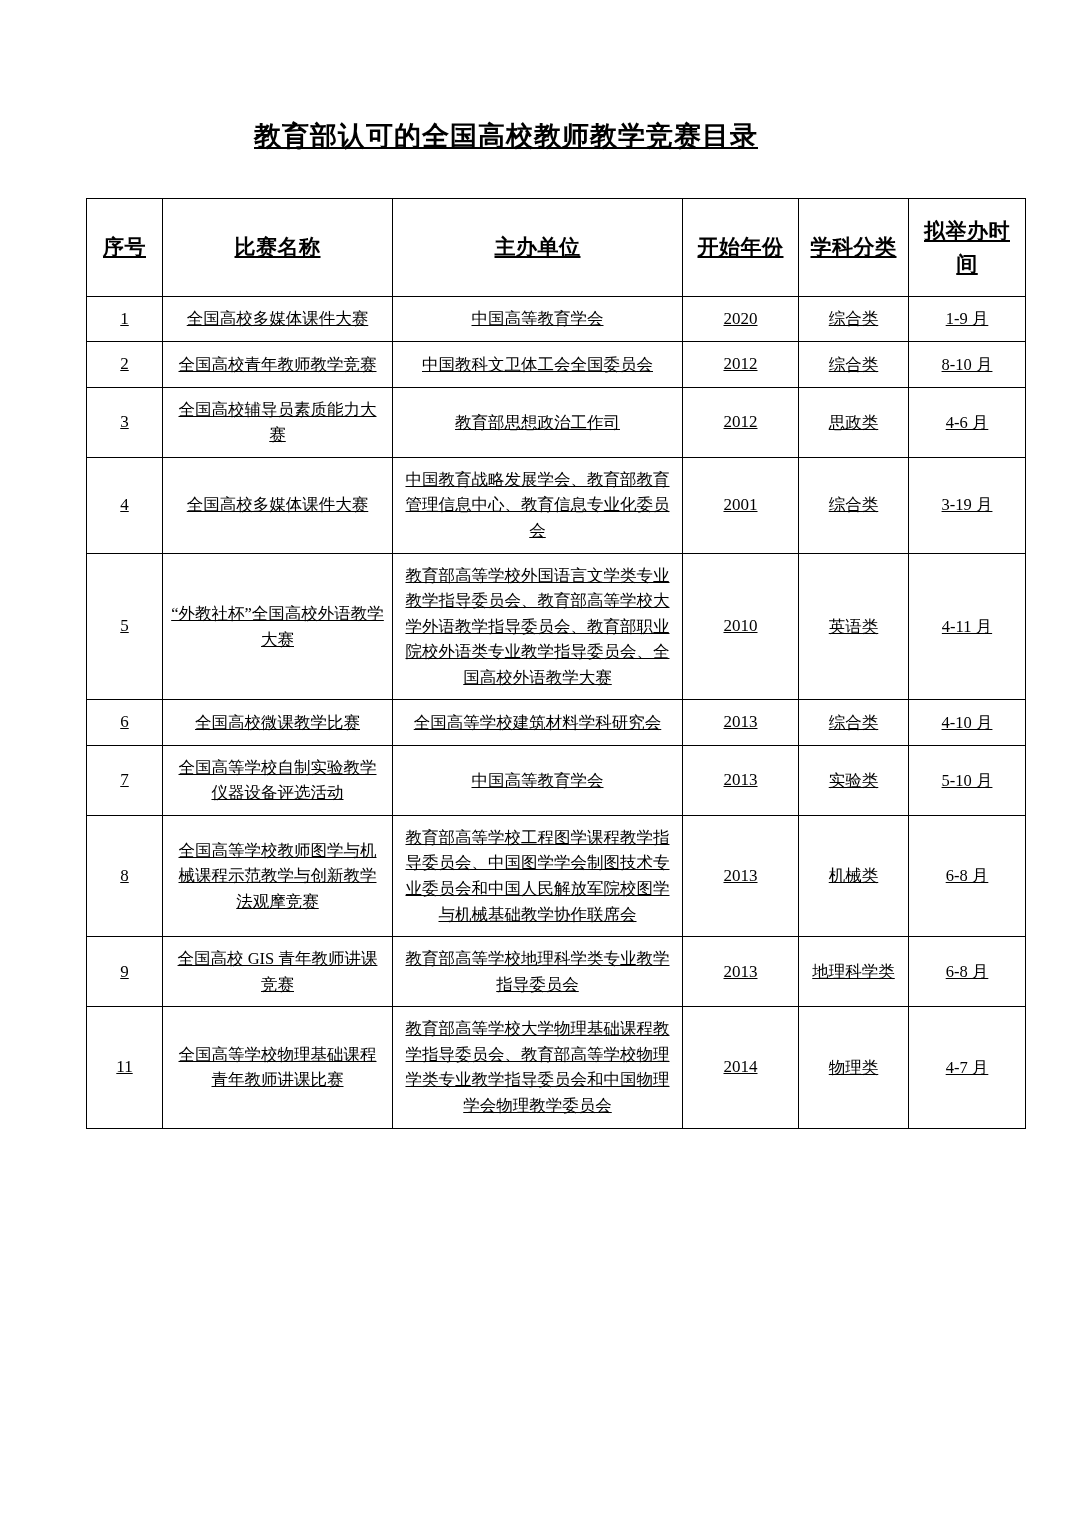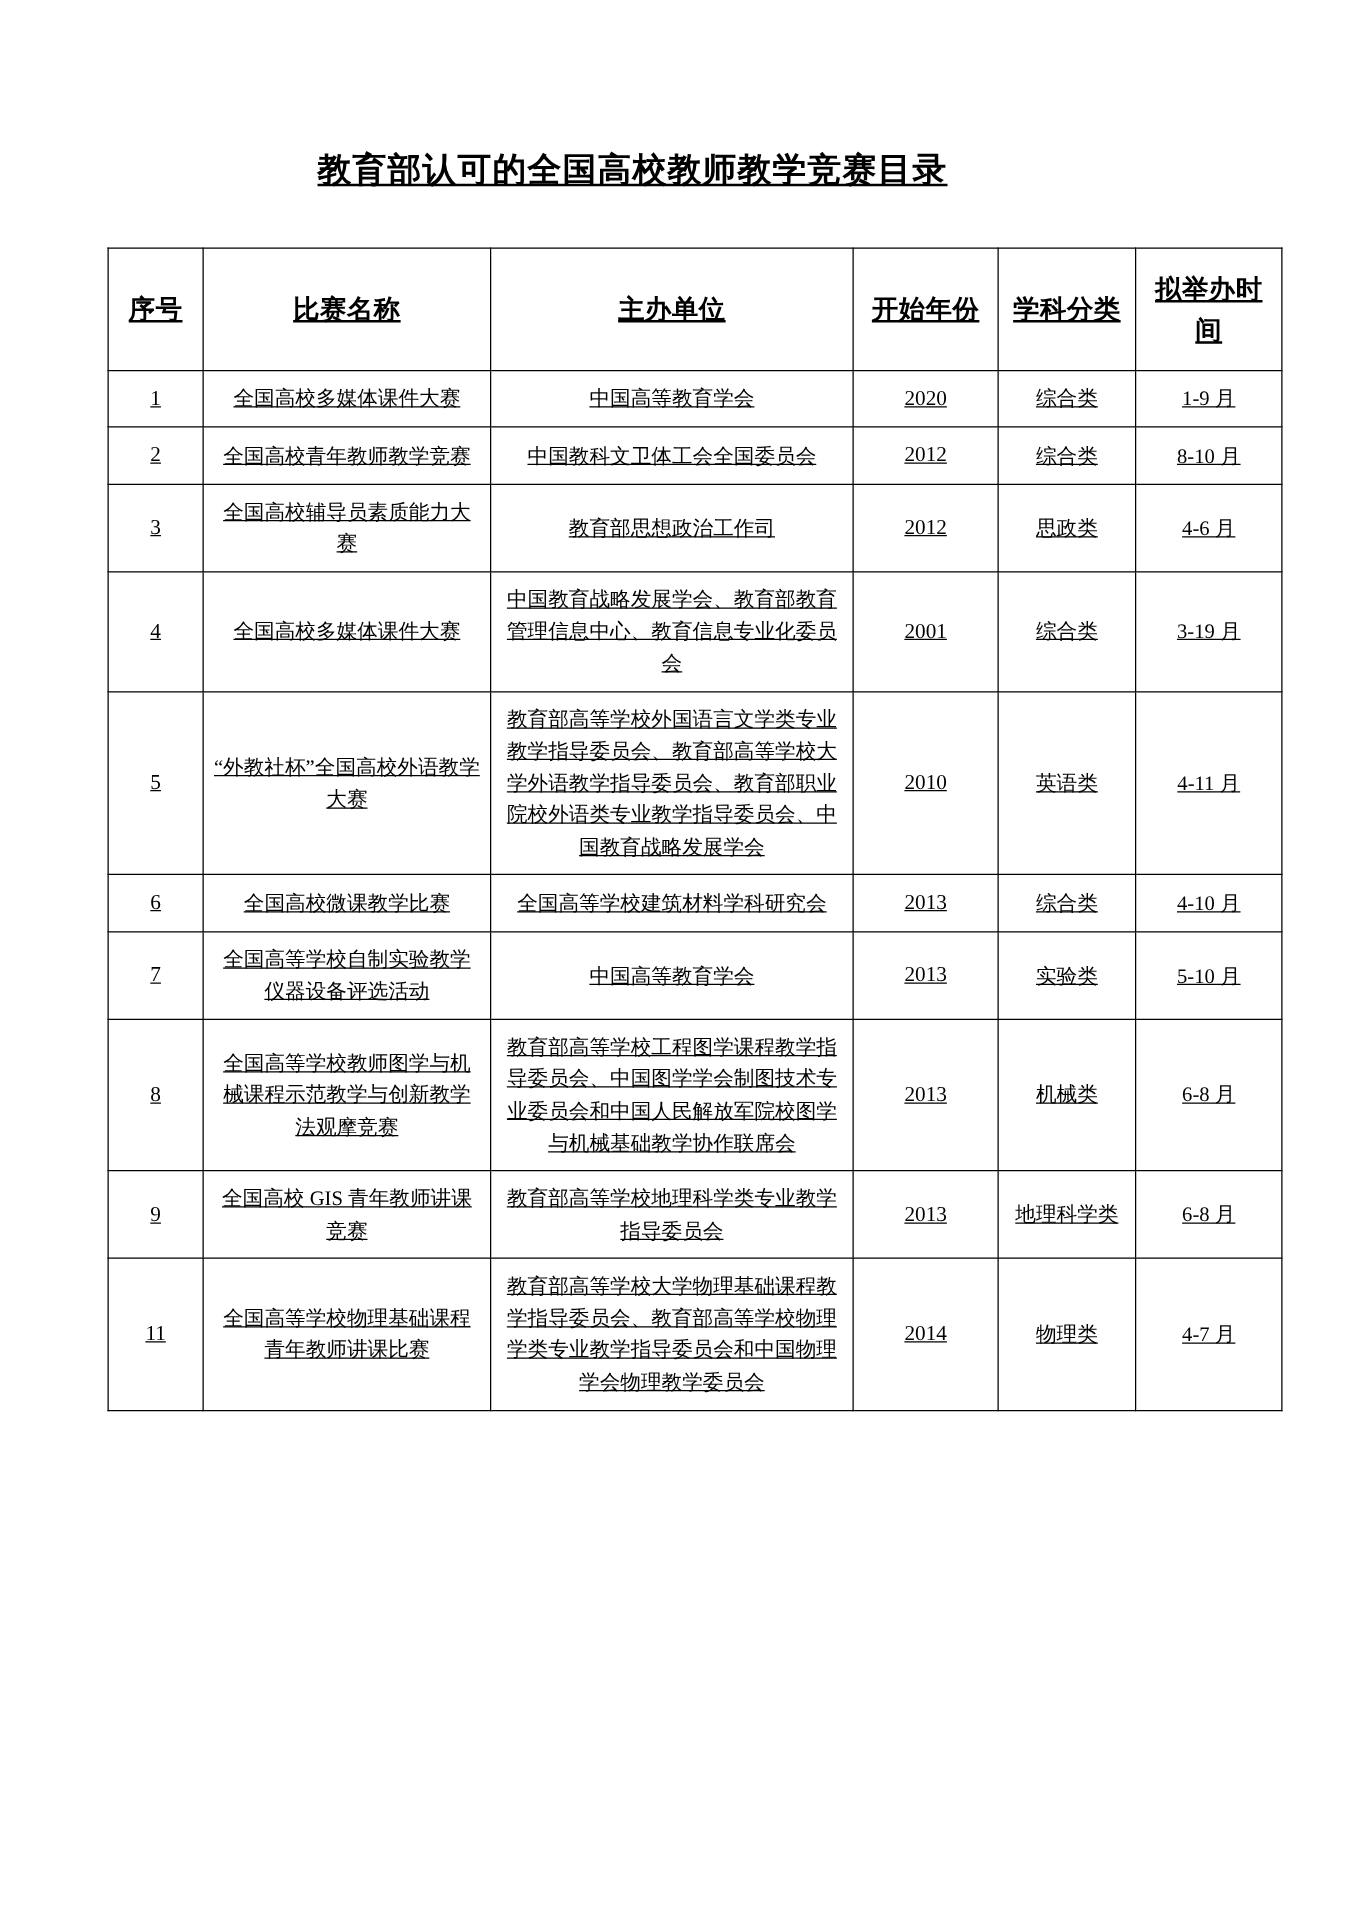--- a/index.html
+++ b/index.html
@@ -128,21 +128,21 @@
           <td class="cell-no">4</td>
           <td class="cell-name">全国高校多媒体课件大赛</td>
           <td class="cell-org">中国教育战略发展学会、教育部教育管理信息中心、教育信息专业化委员会</td>
           <td class="cell-year">2001</td>
           <td class="cell-cat">综合类</td>
           <td class="cell-time">3-19 月</td>
         </tr>
         <tr>
           <td class="cell-no">5</td>
           <td class="cell-name">“外教社杯”全国高校外语教学大赛</td>
-          <td class="cell-org">教育部高等学校外国语言文学类专业教学指导委员会、教育部高等学校大学外语教学指导委员会、教育部职业院校外语类专业教学指导委员会、中国教育战略发展学会</td>
+          <td class="cell-org">教育部高等学校外国语言文学类专业教学指导委员会、教育部高等学校大学外语教学指导委员会、教育部职业院校外语类专业教学指导委员会、全国高校外语教学大赛</td>
           <td class="cell-year">2010</td>
           <td class="cell-cat">英语类</td>
           <td class="cell-time">4-11 月</td>
         </tr>
         <tr>
           <td class="cell-no">6</td>
           <td class="cell-name">全国高校微课教学比赛</td>
           <td class="cell-org">全国高等学校建筑材料学科研究会</td>
           <td class="cell-year">2013</td>
           <td class="cell-cat">综合类</td>

